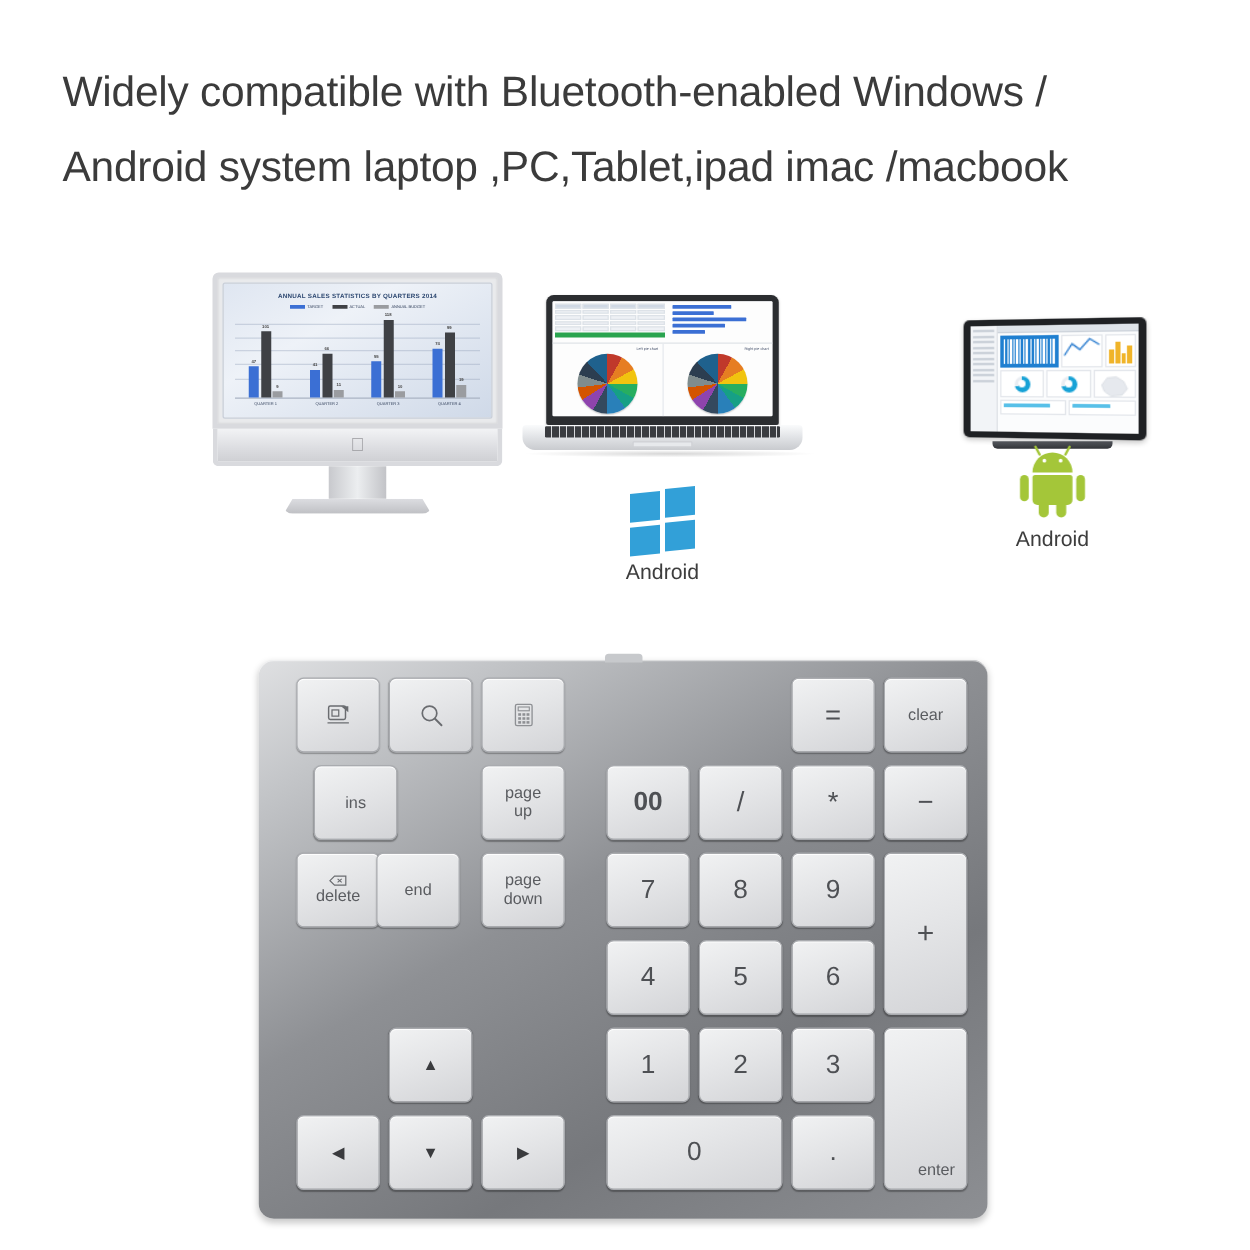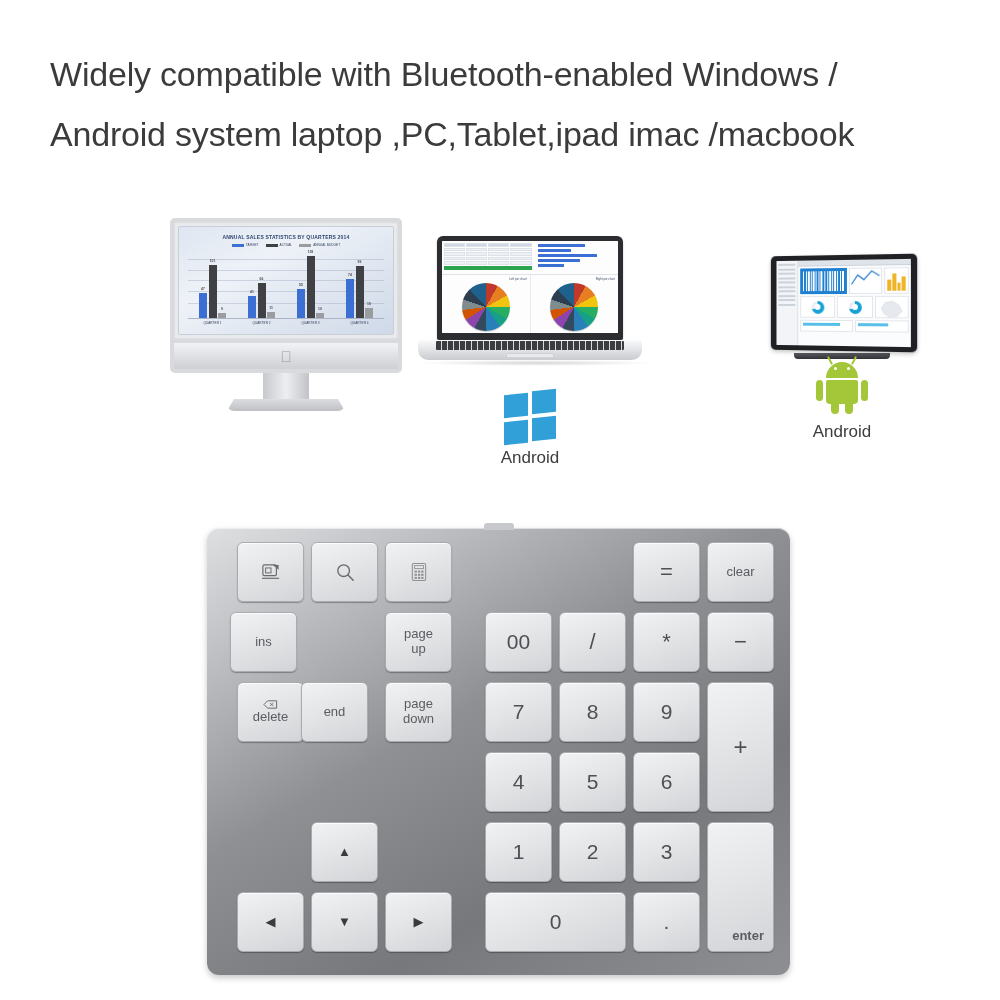--- a/index.html
+++ b/index.html
@@ -238,21 +238,21 @@
     font-size: 15px;
     font-family: "Liberation Sans", sans-serif;
     line-height: 1.12;
     text-align: center;
     user-select: none;
   }
   .key.num { font-size: 21px; color: #4e5054; }
   .key.sym { font-size: 22px; color: #4e5054; }
   .key.small { font-size: 13px; }
   .key.two-line { font-size: 13px; }
-  .key.enter { align-items: flex-end; justify-content: flex-end; padding: 0 9px 7px 4px; font-size: 13px; font-weight: bold; }
+  .key.enter { align-items: flex-end; justify-content: flex-end; padding: 0 9px 7px 4px; font-size: 13px; }
   .key.plus { font-size: 24px; }
   .key .glyph { font-size: 18px; color: #6a6c70; }
   .key .arrow { font-size: 13px; color: #3a3b3e; }
   .del-icon { display: block; font-size: 9px; line-height: 1; margin-bottom: 1px; color: #6a6c70; }
   .key.delete-key { flex-direction: column; font-size: 13px; }
 
   svg.ic { display: block; }
 </style>
 </head>
 <body>
@@ -548,29 +548,29 @@
             </g>
           </svg>
         </span>
       </div>
       <div class="key sym" style="left: 426px; top: 14px; width: 67px; height: 60px;">
         <span style="white-space: pre-line;">=</span>
       </div>
       <div class="key small" style="left: 500px; top: 14px; width: 67px; height: 60px;">
         <span style="white-space: pre-line;">clear</span>
       </div>
-      <div class="key small" style="left: 23px; top: 84px; width: 67px; height: 60px;">
+      <div class="key small" style="left: 44px; top: 84px; width: 67px; height: 60px;">
         <span style="white-space: pre-line;">ins</span>
       </div>
       <div class="key two-line" style="left: 178px; top: 84px; width: 67px; height: 60px;">
         <span style="white-space: pre-line;">page
 up</span>
       </div>
       <div class="key num" style="left: 278px; top: 84px; width: 67px; height: 60px;">
-        <span style="white-space: pre-line;">00</span>
+        <span style="white-space: pre-line; font-weight: bold;">00</span>
       </div>
       <div class="key sym" style="left: 352px; top: 84px; width: 67px; height: 60px;">
         <span style="white-space: pre-line;">/</span>
       </div>
       <div class="key sym" style="left: 426px; top: 84px; width: 67px; height: 60px;">
         <span style="white-space: pre-line;">*</span>
       </div>
       <div class="key sym" style="left: 500px; top: 84px; width: 67px; height: 60px;">
         <span style="white-space: pre-line;">−</span>
       </div>

